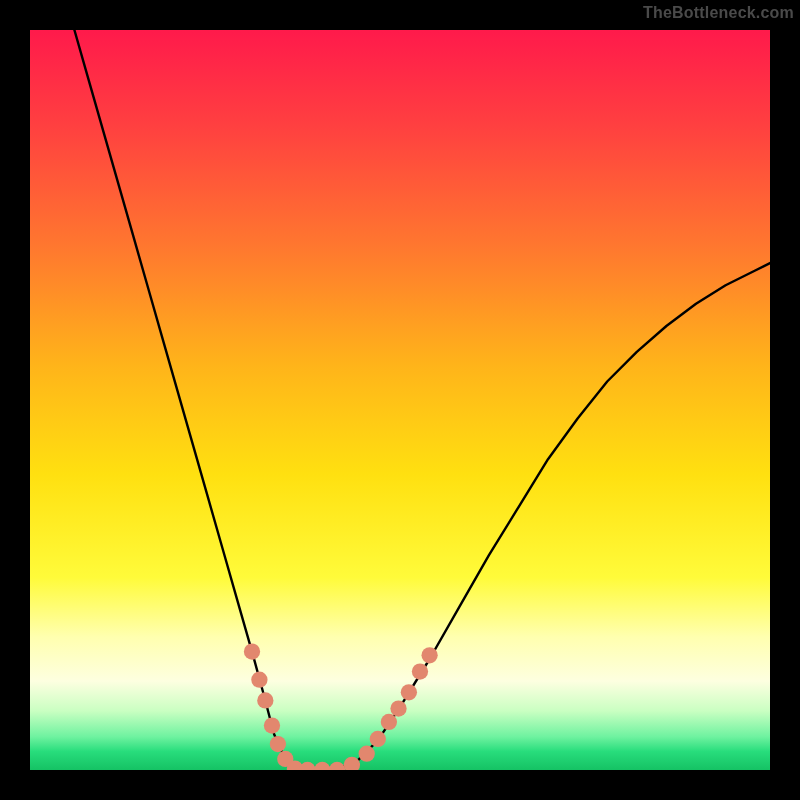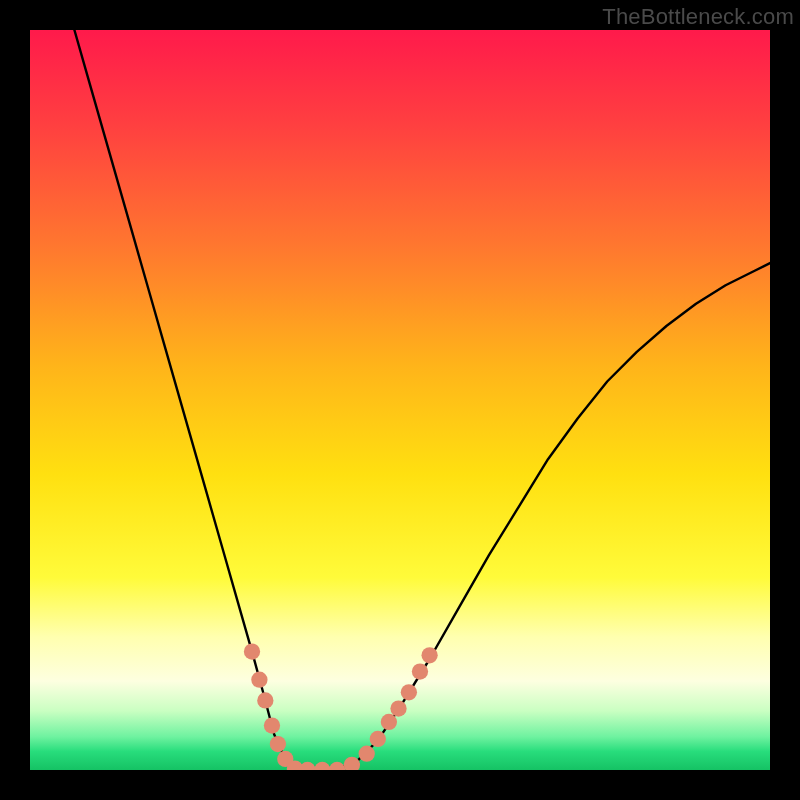--- a/index.html
+++ b/index.html
@@ -23,22 +23,22 @@
     left: 30px;
     width: 740px;
     height: 740px;
     overflow: hidden;
   }
   .watermark {
     position: absolute;
     top: 4px;
     right: 6px;
     color: #4a4a4a;
-    font-size: 22px;
-    font-weight: 400;
+    font-size: 16px;
+    font-weight: 700;
     letter-spacing: 0.2px;
   }
   svg { display: block; }
 </style>
 </head>
 <body>
 
 <div class="frame">
   <div class="watermark">TheBottleneck.com</div>
   <div class="plot">

